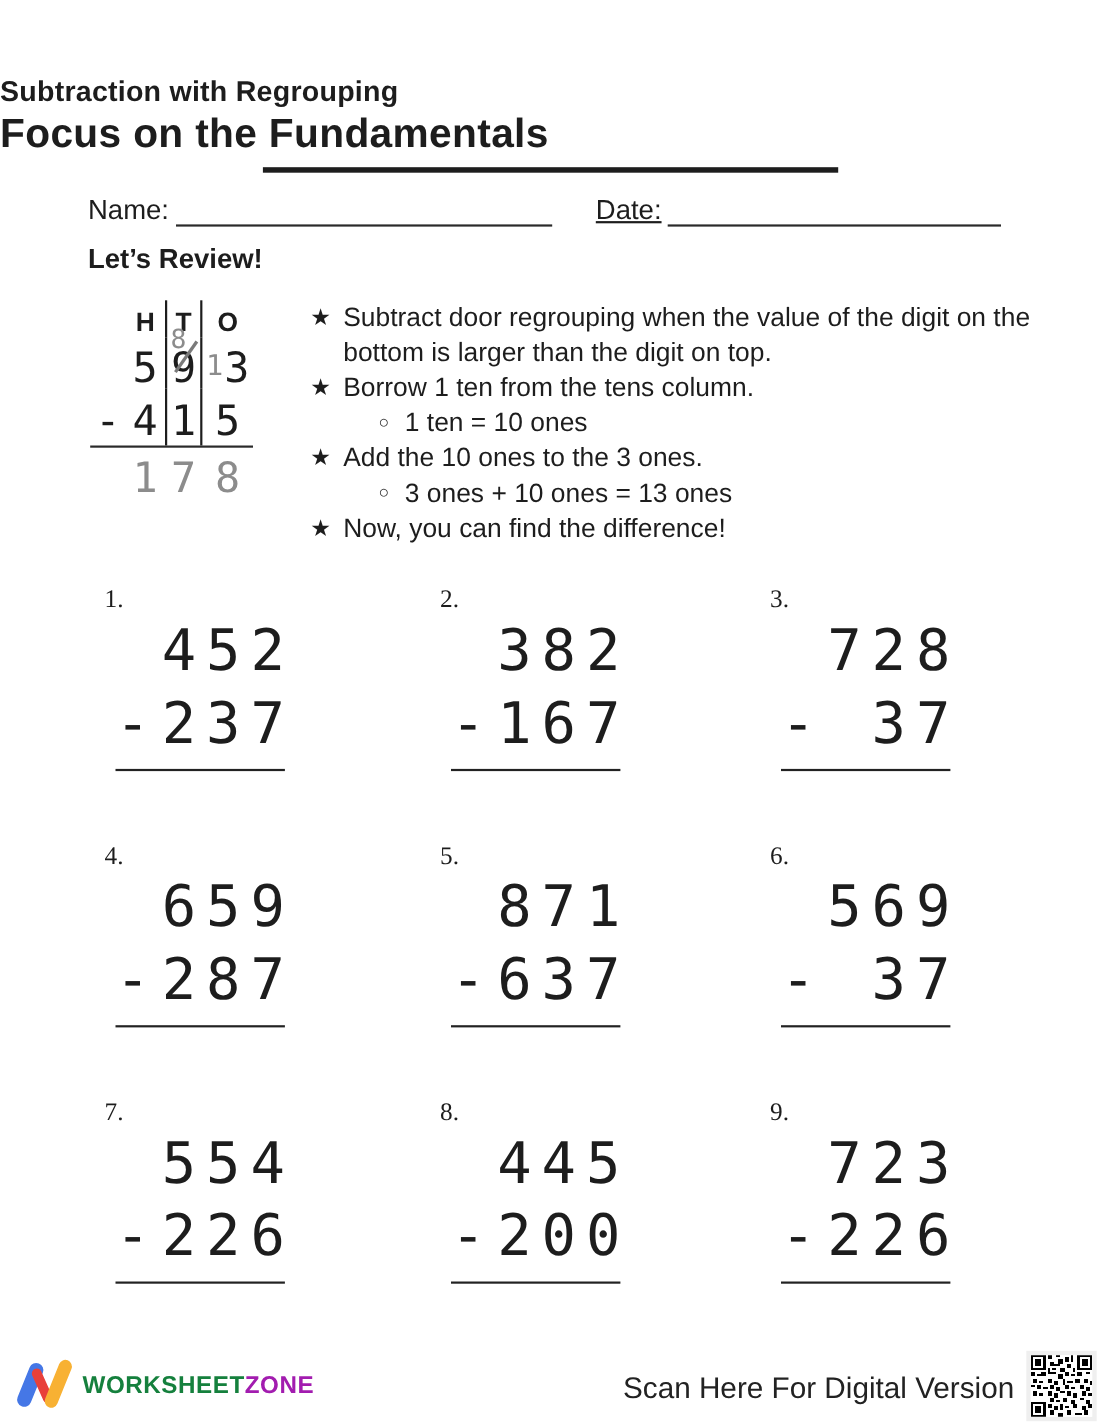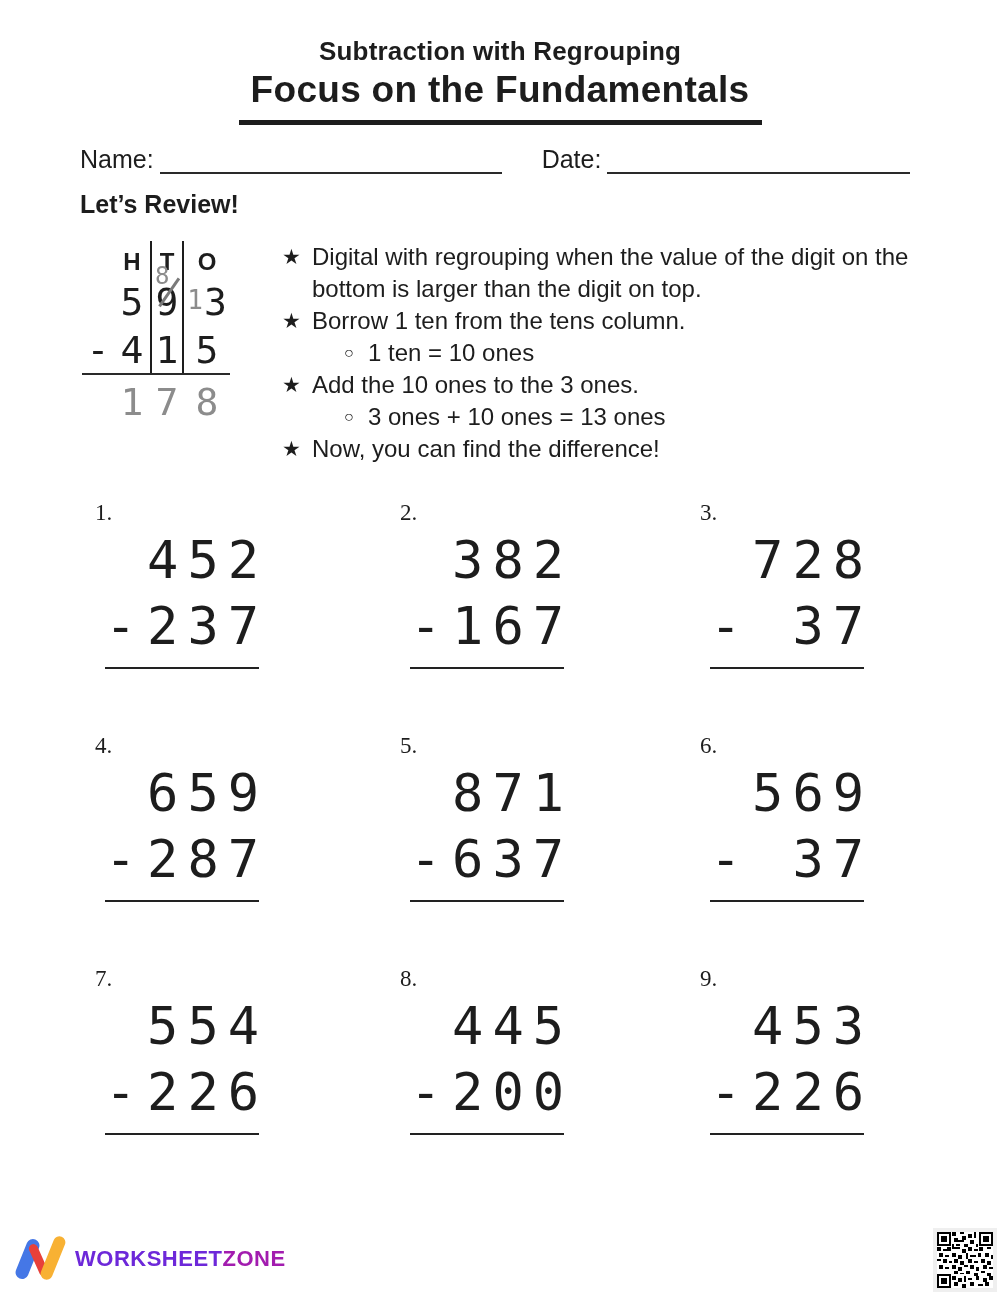--- a/index.html
+++ b/index.html
@@ -8,31 +8,31 @@
     position: relative;
     width: 1000px;
     height: 1294px;
     background: #ffffff;
     font-family: "Liberation Sans", sans-serif;
     color: #1d1d1d;
     overflow: hidden;
   }
 
   
-  .header { text-align: center; padding-top: 36px; }
+  .header { padding-top: 68px; }
   .title-sub { font-size: 26px; font-weight: bold; letter-spacing: .2px; }
   .title-main { font-size: 37px; font-weight: bold; margin-top: 2px; letter-spacing: .3px; }
   .title-rule { width: 523px; height: 5px; background: #1d1d1d; margin: 9px auto 0 auto; }
 
   
   .name-date { display: flex; align-items: flex-end; padding: 0 80px; margin-top: 19px; font-size: 25px; }
   .nd-label { white-space: nowrap; }
   .blank { border-bottom: 2px solid #2a2a2a; height: 30px; }
   .name-blank { width: 342px; margin-left: 6px; }
-  .date-label { margin-left: 40px; }
+  .date-label { margin-left: 40px; text-decoration: underline; }
   .date-blank { width: 303px; margin-left: 6px; }
 
   
   .review-heading { padding: 0 80px; margin-top: 16px; font-size: 25px; font-weight: bold; }
   .review-sub { padding: 0 80px; margin-top: 6px; font-size: 25px; font-style: italic; font-family: "Liberation Sans", sans-serif; }
 
   .review-row { display: flex; padding: 0 0 0 82px; margin-top: 22px; }
 
   
   .example { width: 200px; flex-shrink: 0; font-family: "DejaVu Sans Mono", monospace; }
@@ -90,21 +90,21 @@
   .p-line { margin-left: -34px; margin-top: 15px; border-top: 2.5px solid #222; }
 
   
   .footer-logo { position: absolute; left: 15px; bottom: 10px; display: flex; align-items: center; }
   .w-mark { position: relative; width: 52px; height: 50px; flex-shrink: 0; }
   .w-bar { position: absolute; border-radius: 7px; }
   .w-bar.blue { width: 13px; height: 42px; background: #4577e6; left: 6px; top: 4px; transform: rotate(22deg); }
   .w-bar.red { width: 9px; height: 34px; background: #e8403a; left: 19px; top: 9px; transform: rotate(-24deg); }
   .w-bar.yellow { width: 12px; height: 46px; background: #f8b133; left: 32px; top: 1px; transform: rotate(22deg); }
   .logo-text { font-size: 22px; font-weight: bold; letter-spacing: .5px; margin-left: 8px; }
-  .logo-text .lt-blue { color: #6d28d9; }
+  .logo-text .lt-blue { color: #15803d; }
   .logo-text .lt-orange { color: #a21caf; }
 
   .scan-text { position: absolute; right: 78px; bottom: 16px; font-size: 27px; color: #222; }
   .qr { position: absolute; right: 3px; bottom: 2px; width: 64px; height: 64px; background: #efefef; padding: 4px; }
   .qr svg { display: block; width: 56px; height: 56px; background: #fff; }
 </style>
 </head>
 <body>
 
 <div class="page">
@@ -154,21 +154,21 @@
         <span class="ex-ans"></span>
         <span class="ex-ans">1</span>
         <span class="ex-ans">7</span>
         <span class="ex-ans">8</span>
       </div>
     </div>
 
     <div class="bullets">
       <div class="bullet">
         <span class="b-icon">★</span>
-        <div class="b-text"><span>Digital with </span><b>regrouping</b><span> when the value of the digit on the bottom is larger than the digit on top.</span></div>
+        <div class="b-text"><span>Subtract door </span><b>regrouping</b><span> when the value of the digit on the bottom is larger than the digit on top.</span></div>
       </div>
       <div class="bullet">
         <span class="b-icon">★</span>
         <div class="b-text">Borrow 1 ten from the tens column.</div>
       </div>
       <div class="bullet sub">
         <span class="b-icon">○</span>
         <div class="b-text">1 ten = 10 ones</div>
       </div>
       <div class="bullet">
@@ -256,37 +256,38 @@
       <div class="p-work">
         <div class="p-top">445</div>
         <div class="p-bottom"><span class="p-minus">-</span><span>200</span></div>
         <div class="p-line"></div>
       </div>
     </div>
 
     <div class="problem">
       <div class="p-num">9.</div>
       <div class="p-work">
-        <div class="p-top">453</div>
+        <div class="p-top">723</div>
         <div class="p-bottom"><span class="p-minus">-</span><span>226</span></div>
         <div class="p-line"></div>
       </div>
     </div>
 
   </div>
 
   <div class="footer-logo">
     <div class="w-mark">
       <span class="w-bar blue"></span>
       <span class="w-bar red"></span>
       <span class="w-bar yellow"></span>
     </div>
     <div class="logo-text"><span class="lt-blue">WORKSHEET</span><span class="lt-orange">ZONE</span></div>
   </div>
 
+  <div class="scan-text">Scan Here For Digital Version</div>
 
   <div class="qr">
     <svg viewBox="0 0 29 29" shape-rendering="crispEdges">
       <rect x="0" y="0" width="29" height="29" fill="#fff"></rect>
 
       <g fill="#000">
         <rect x="0" y="0" width="7" height="7"></rect>
           <rect x="22" y="0" width="7" height="7"></rect>
           <rect x="0" y="22" width="7" height="7"></rect>
       </g>

